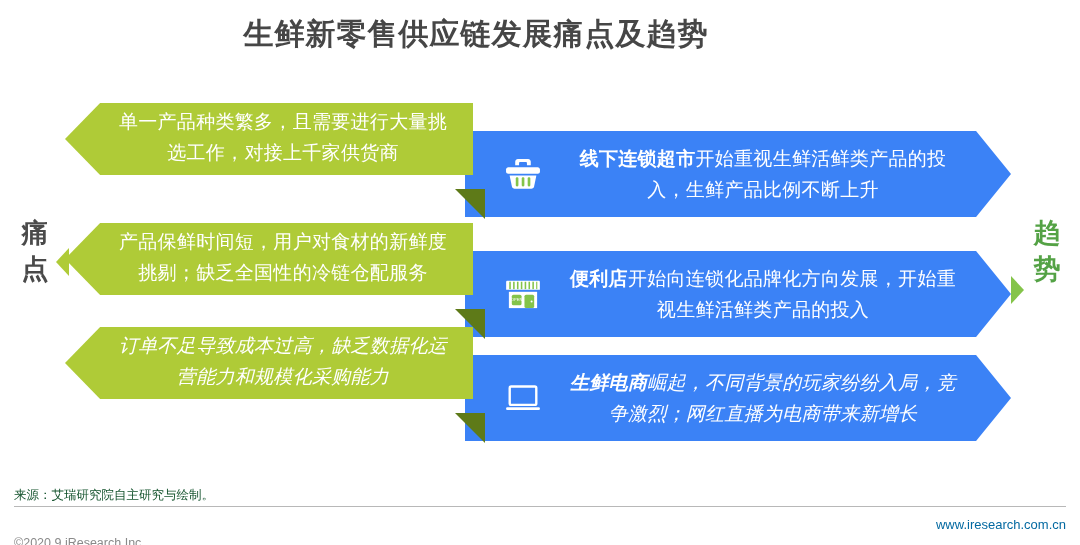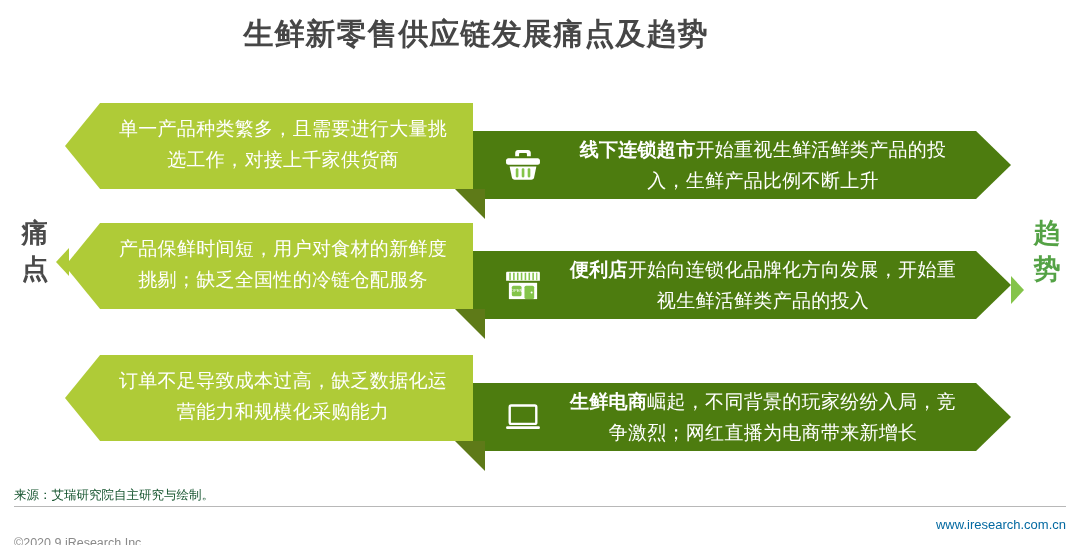--- a/index.html
+++ b/index.html
@@ -39,29 +39,29 @@
   }
 
   .row {
     position: absolute;
     left: 0;
     width: 1080px;
     height: 120px;
   }
   .row-0 { top: 0px; }
   .row-1 { top: 120px; }
-  .row-2 { top: 252px; }
+  .row-2 { top: 224px; font-style: italic; }
 
   
   .pain-arrow {
     position: absolute;
     left: 65px;
     top: 8px;
     width: 408px;
-    height: 86px;
+    height: 72px;
     background: #AFCB37;
     -webkit-clip-path: polygon(0% 50%, 8.6% 0%, 100% 0%, 100% 100%, 8.6% 100%);
     clip-path: polygon(0% 50%, 8.6% 0%, 100% 0%, 100% 100%, 8.6% 100%);
     display: flex;
     align-items: center;
     justify-content: center;
     box-sizing: border-box;
     padding: 0 18px 4px 46px;
     z-index: 4;
   }
@@ -85,22 +85,22 @@
     clip-path: polygon(0% 0%, 100% 0%, 100% 100%);
     z-index: 3;
   }
 
   
   .trend-arrow {
     position: absolute;
     left: 465px;
     top: 36px;
     width: 546px;
-    height: 68px;
-    background: #4d7c0f;
+    height: 86px;
+    background: #3b82f6;
     -webkit-clip-path: polygon(0% 0%, 93.6% 0%, 100% 50%, 93.6% 100%, 0% 100%);
     clip-path: polygon(0% 0%, 93.6% 0%, 100% 50%, 93.6% 100%, 0% 100%);
     display: flex;
     align-items: center;
     box-sizing: border-box;
     padding: 0 46px 0 34px;
     z-index: 2;
   }
   .trend-icon {
     flex: 0 0 auto;

